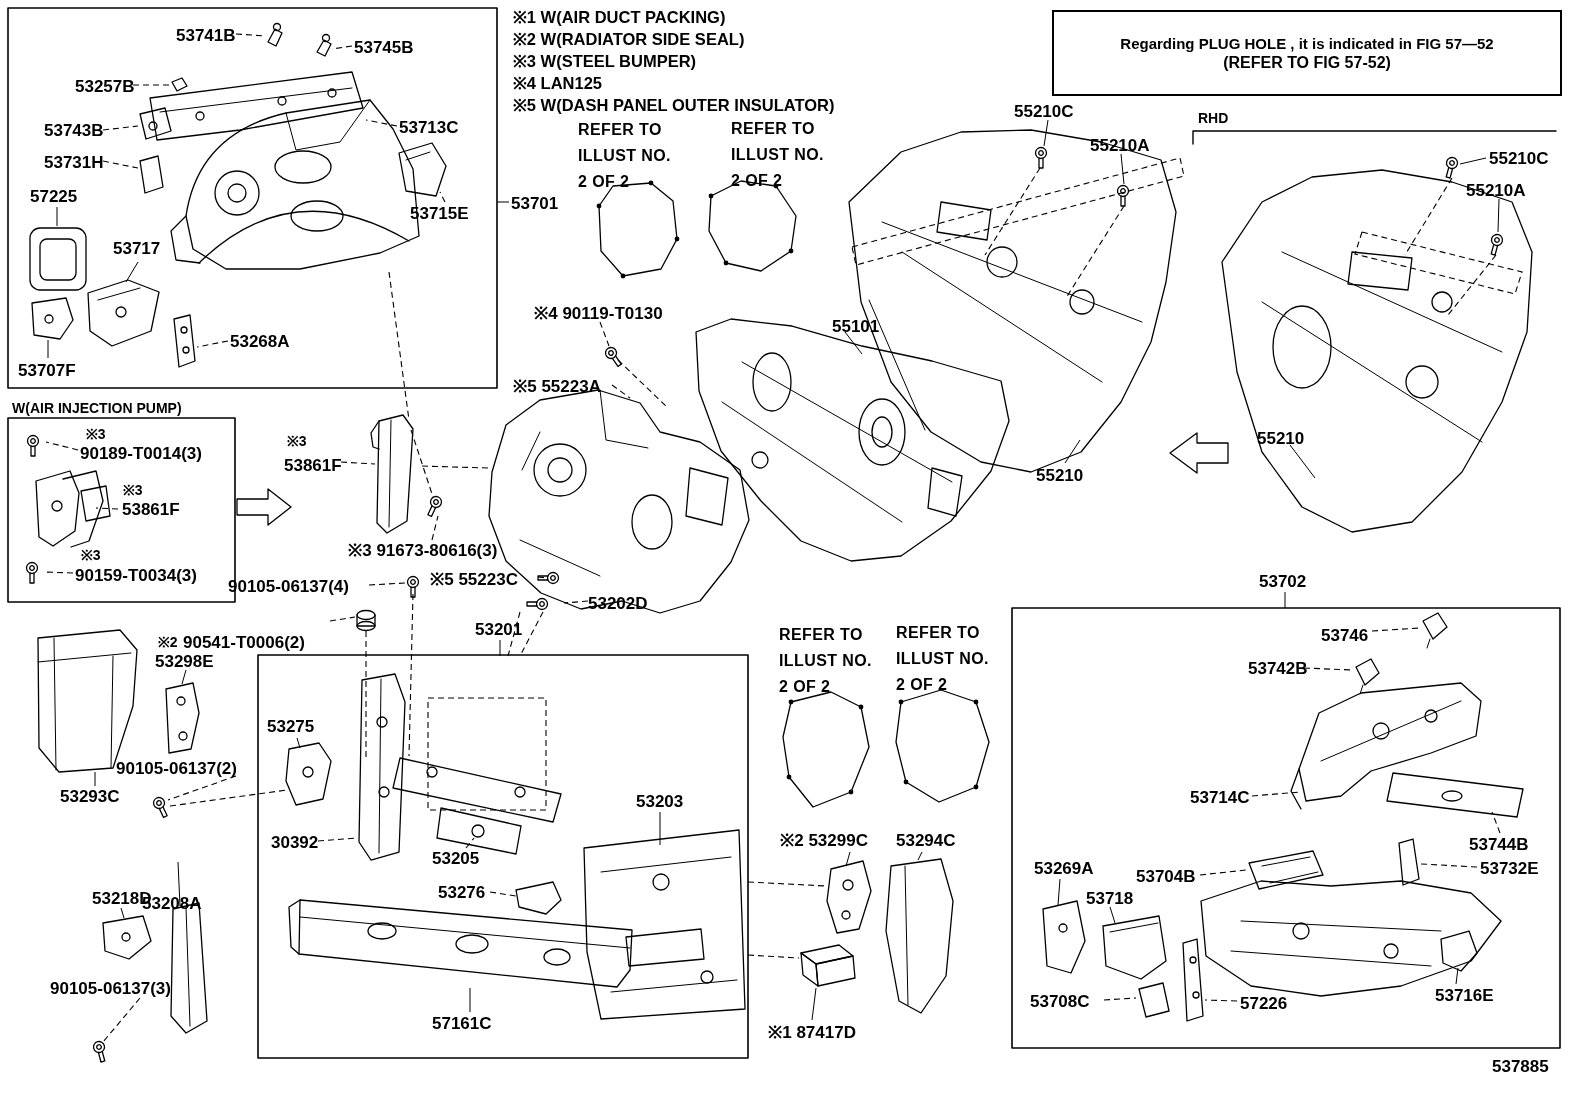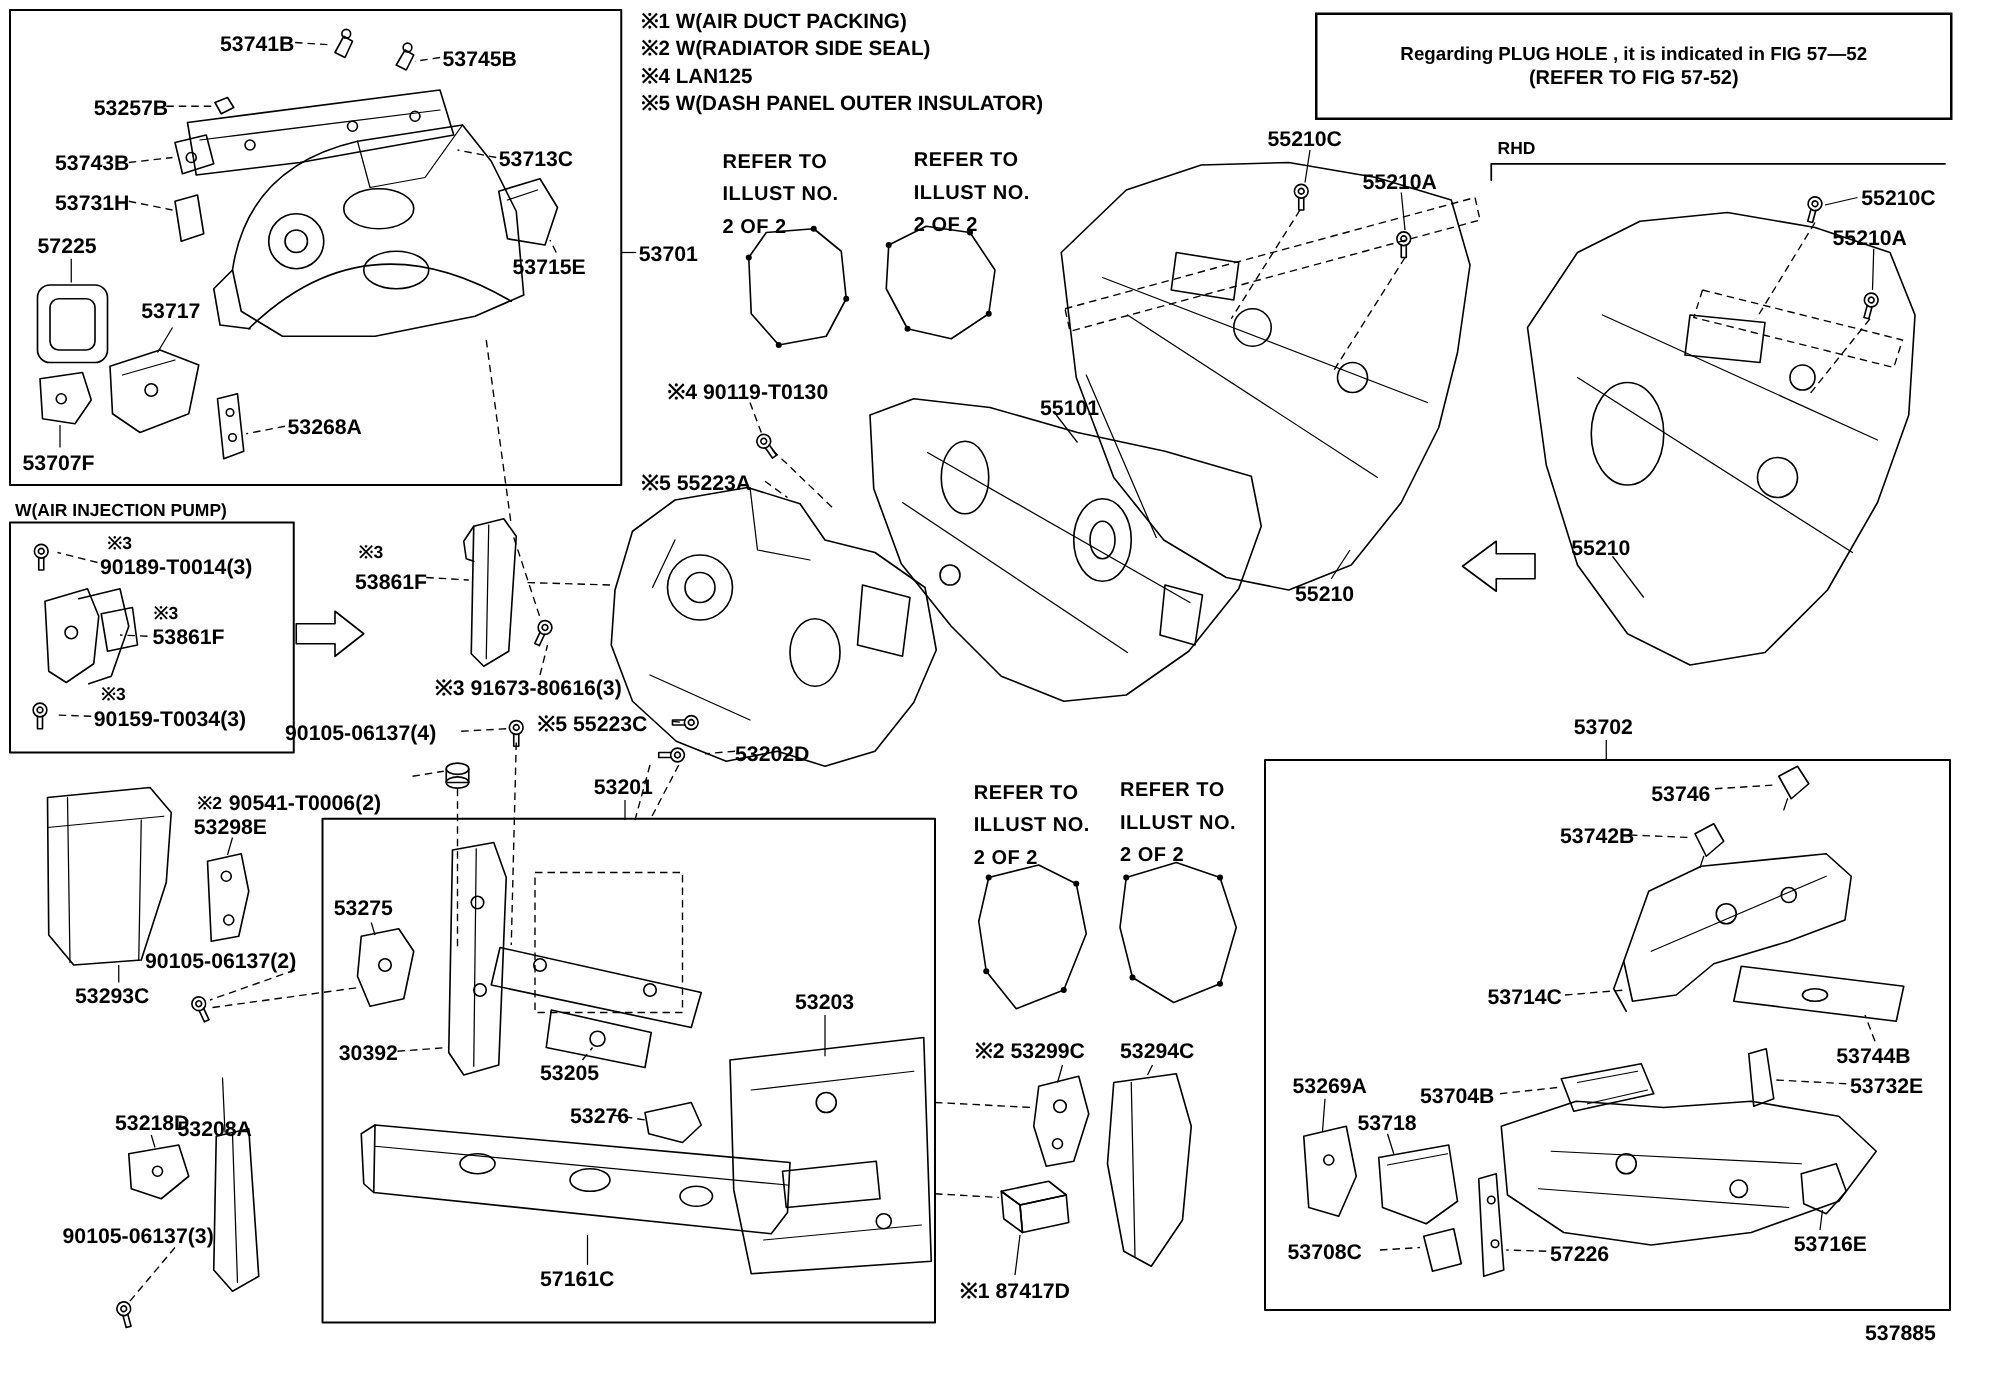--- a/index.html
+++ b/index.html
@@ -320,20 +320,21 @@
     <path d="M488,468 L420,466"></path>
     <path d="M852,247 L1180,158 L1184,176 L856,265 Z"></path>
     <path d="M1362,232 L1522,272 L1515,294 L1355,254 Z"></path>
     <rect x="428" y="698" width="118" height="112"></rect>
   </g>
 </svg>
 
 <div id="notes">
     <div>※1 W(AIR DUCT PACKING)</div>
     <div>※2 W(RADIATOR SIDE SEAL)</div>
+    <div>※3 W(STEEL BUMPER)</div>
     <div>※4 LAN125</div>
     <div>※5 W(DASH PANEL OUTER INSULATOR)</div>
   </div>
 
 <div id="info-box">
   <div class="en">Regarding  PLUG  HOLE , it is indicated in FIG  57—52</div>
   <div class="ref">(REFER TO FIG 57-52)</div>
 </div>
 
 <div id="labels-layer">
@@ -366,21 +367,21 @@
     <div class="lbl" style="left: 267px; top: 716px;">53275</div>
     <div class="lbl" style="left: 116px; top: 758px;">90105-06137(2)</div>
     <div class="lbl" style="left: 60px; top: 786px;">53293C</div>
     <div class="lbl" style="left: 271px; top: 832px;">30392</div>
     <div class="lbl" style="left: 142px; top: 893px;">53208A</div>
     <div class="lbl" style="left: 92px; top: 888px;">53218D</div>
     <div class="lbl" style="left: 50px; top: 978px;">90105-06137(3)</div>
     <div class="lbl" style="left: 432px; top: 1013px;">57161C</div>
     <div class="lbl" style="left: 475px; top: 619px;">53201</div>
     <div class="lbl" style="left: 432px; top: 848px;">53205</div>
-    <div class="lbl" style="left: 438px; top: 882px; margin-left: 18px;">53276</div>
+    <div class="lbl" style="left: 438px; top: 882px;">53276</div>
     <div class="lbl" style="left: 636px; top: 791px;">53203</div>
     <div class="lbl" style="left: 513px; top: 376px;">※5 55223A</div>
     <div class="lbl" style="left: 534px; top: 303px;">※4 90119-T0130</div>
     <div class="lbl" style="left: 430px; top: 569px;">※5 55223C</div>
     <div class="lbl" style="left: 588px; top: 593px;">53202D</div>
     <div class="lbl" style="left: 832px; top: 316px;">55101</div>
     <div class="lbl" style="left: 1014px; top: 101px;">55210C</div>
     <div class="lbl" style="left: 1090px; top: 135px;">55210A</div>
     <div class="lbl" style="left: 1036px; top: 465px;">55210</div>
     <div class="lbl sm" style="left: 1198px; top: 110px;">RHD</div>

